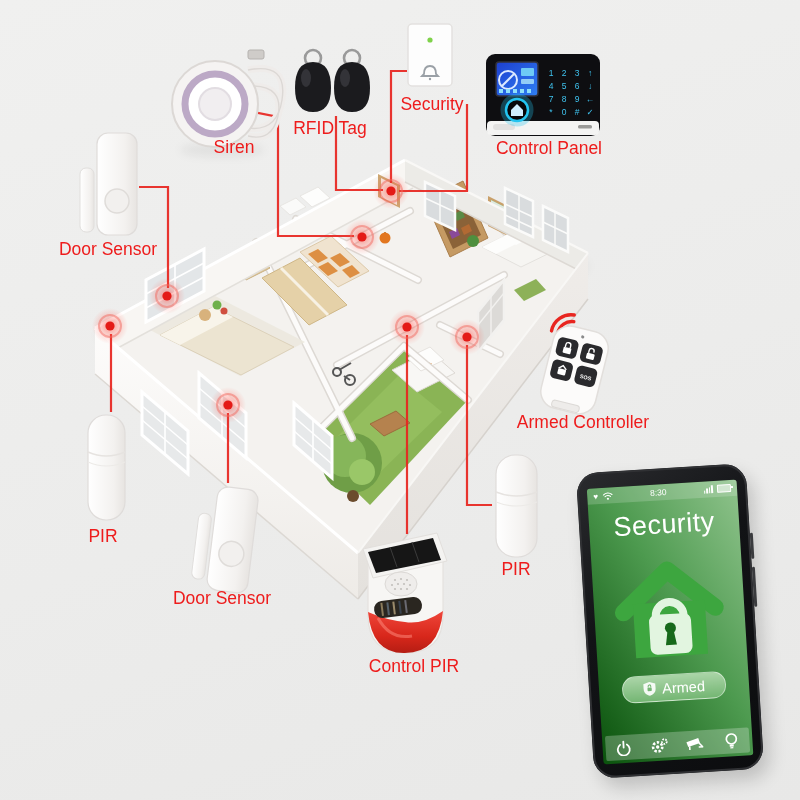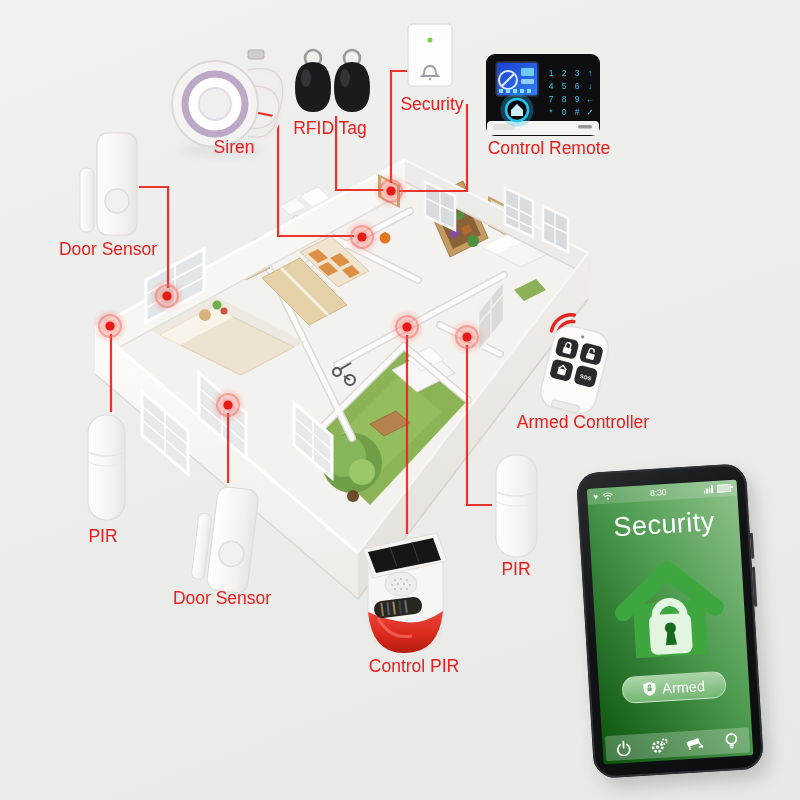--- a/index.html
+++ b/index.html
@@ -480,21 +480,21 @@
   <g>
     <rect x="496" y="455" width="41" height="102" rx="19" fill="url(#whiteDev)" stroke="#dfdcda" stroke-width="1.2"></rect>
     <path d="M496 492 q20 8 41 0" fill="none" stroke="#e6e3e0" stroke-width="1.5"></path>
     <path d="M496 502 q20 8 41 0" fill="none" stroke="#eceae7" stroke-width="1.2"></path>
   </g>
 </svg>
 
 <div class="lbl" style="left:212px;top:138px;margin-left:22px;">Siren</div>
 <div class="lbl" style="left:330px;top:119px;">RFID Tag</div>
 <div class="lbl" style="left:432px;top:95px;">Security</div>
-<div class="lbl" style="left:549px;top:139px;">Control Remote</div>
+<div class="lbl" style="left:549px;top:139px;">Control Panel</div>
 <div class="lbl" style="left:108px;top:240px;">Door Sensor</div>
 <div class="lbl" style="left:103px;top:527px;">PIR</div>
 <div class="lbl" style="left:222px;top:589px;">Door Sensor</div>
 <div class="lbl" style="left:414px;top:657px;">Control PIR</div>
 <div class="lbl" style="left:583px;top:413px;">Armed Controller</div>
 <div class="lbl" style="left:516px;top:560px;">PIR</div>
 
 <div class="phone">
   <div class="phone-btn" style="top:70px;height:26px;"></div>
   <div class="phone-btn" style="top:104px;height:40px;"></div>

